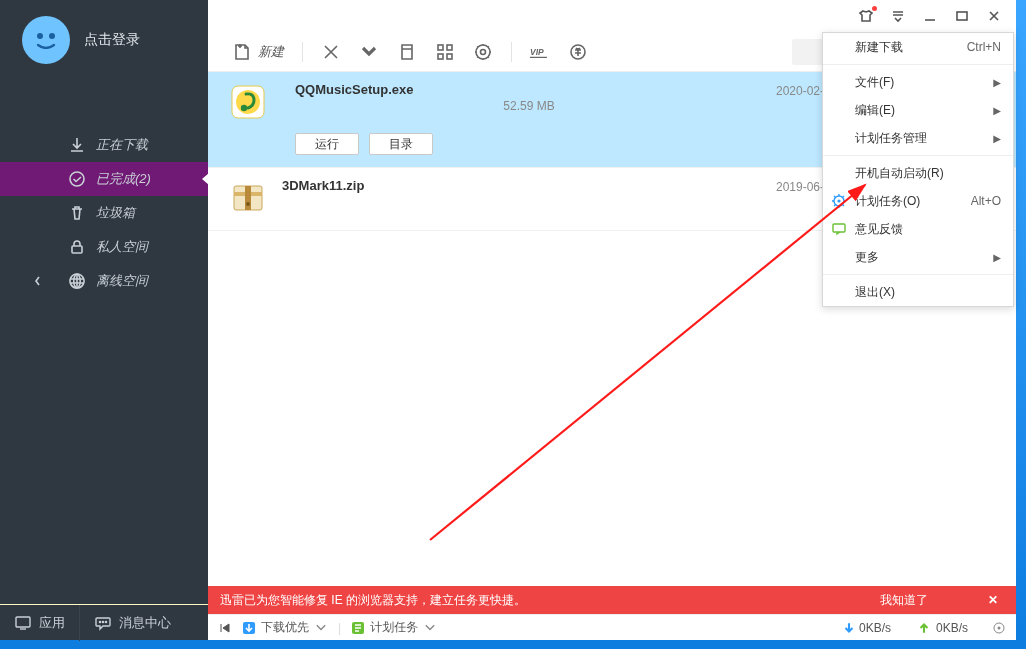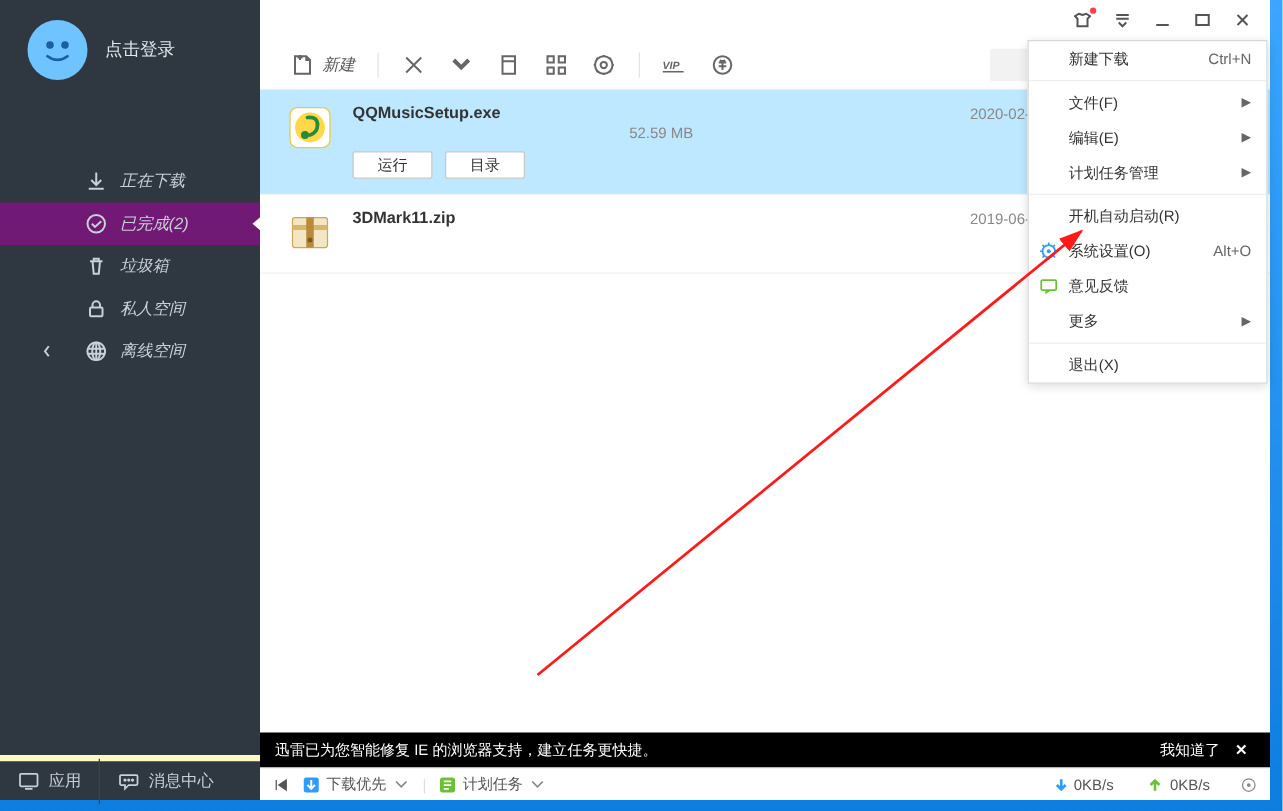--- a/index.html
+++ b/index.html
@@ -11,48 +11,48 @@
   .avatar { width: 48px; height: 48px; border-radius: 50%; background: #6fc3ff; position: relative; display:flex; align-items:center; justify-content:center; }
   .avatar svg { width: 28px; height: 18px; }
   .login { font-size: 14px; color: #e2e7eb; }
   .nav { flex: 1; }
   .nav-item { height: 34px; display: flex; align-items: center; padding-left: 68px; gap: 10px; font-size: 13px; cursor: pointer; position: relative; font-style: italic; }
   .nav-item.active { background: #701a75; }
   .nav-item svg.icon { width: 18px; height: 18px; fill: none; stroke: currentColor; stroke-width: 1.6; }
   .nav-item .chev-left { position: absolute; left: 34px; }
   .nav-item .tri { position: absolute; right: -0.5px; width: 0; height: 0; border-top: 6px solid transparent; border-bottom: 6px solid transparent; border-right: 7px solid #fff; }
   .nav-item svg.chev-left { width: 8px; height: 10px; }
-  .sidebar-bottom { height: 36px; border-top: 5px solid #fef9c3; display: flex; align-items: center; }
+  .sidebar-bottom { height: 36px; border-top: 1px solid #fef9c3; display: flex; align-items: center; }
   .sb-btn { flex: 0 0 auto; display: flex; align-items: center; gap: 7px; color: #c9d0d6; padding: 0 14px; font-size: 13px; height: 36px; cursor:pointer;}
   .sb-btn + .sb-btn { border-left: 1px solid #3b424a; }
   .sb-btn svg { width: 18px; height: 16px; fill: none; stroke: currentColor; stroke-width: 1.4; }
   
   .main { flex: 1; display: flex; flex-direction: column; position: relative; }
   .titlebar { height: 32px; display: flex; justify-content: flex-end; align-items: center; padding-right: 6px; gap: 0; }
   .titlebar .tbtn { width: 32px; height: 28px; display: flex; align-items: center; justify-content: center; cursor: pointer; }
   .titlebar .tbtn svg { width: 14px; height: 14px; stroke: #555; fill: none; stroke-width: 1.6; }
   .titlebar .skin { position: relative; }
   .titlebar .skin .dot { position: absolute; top: 4px; right: 5px; width: 5px; height: 5px; background: #ff4040; border-radius: 50%; }
   .toolbar { height: 40px; border-bottom: 1px solid #eee; display: flex; align-items: center; padding: 0 18px; gap: 6px; position:relative;font-style:italic;}
   .toolbar .tool { height: 28px; display: flex; align-items: center; gap: 6px; color: #666; cursor: pointer; padding: 0 6px; }
   .toolbar .tool svg { width: 20px; height: 20px; stroke: #666; fill: none; stroke-width: 1.6; }
   .toolbar .sep { width: 1px; height: 20px; background: #e3e3e3; margin: 0 6px; }
   .toolbar .search { position: absolute; right: 18px; width: 206px; height: 26px; background: #f2f2f2; border-radius: 2px; }
   .content { flex: 1; overflow: auto; }
   .row { display: flex; align-items: flex-start; padding: 10px 20px 12px 20px; border-bottom: 1px solid #f1f1f1; }
-  .row.sel { background: #bde8ff; }
+  .row.sel { background: #bde8ff; gap: 13px; }
   .fileicon { width: 40px; height: 40px; margin-right: 14px; flex-shrink: 0; }
   .finfo { flex: 1; }
   .fname { font-size: 13px; font-weight: bold; color: #333; }
   .fsize { font-size: 12px; color: #888; margin-top: 2px; text-align: center; }
-  .factions { margin-top: 8px; display: flex; gap: 10px; }
+  .factions { margin-top: 20px; display: flex; gap: 10px; }
   .fbtn { width: 64px; height: 22px; border: 1px solid #c9c9c9; background: #fff; font-size: 12px; color: #333; border-radius: 2px; cursor: pointer; }
   .fdate { width: 220px; font-size: 12px; color: #888; padding-top: 2px; }
   
-  .tipbar { background: #000000; color: #fff; height: 28px; display: flex; align-items: center; padding: 0 12px; font-size: 12px; }
+  .tipbar { background: #ef4444; color: #fff; height: 28px; display: flex; align-items: center; padding: 0 12px; font-size: 12px; gap: 48px; }
   .tipbar .tip-text { flex: 1; }
   .tipbar .tip-ok { cursor: pointer; padding: 0 6px; }
   .tipbar .tip-close { cursor: pointer; padding: 0 6px; font-weight: bold; }
   
   .statusbar { height: 26px; border-top: 1px solid #eee; display: flex; align-items: center; font-size: 12px; color: #555; padding: 0 10px; gap: 10px; }
   .statusbar .sitem { display: flex; align-items: center; gap: 5px; cursor: pointer; }
   .statusbar .speed { margin-left: auto; display:flex; align-items:center; gap:3px;}
   .statusbar svg { width: 14px; height: 14px; }
   
   .menu { position: absolute; top: 32px; right: 2px; width: 192px; background: #fff; border: 1px solid #d8d8d8; box-shadow: 0 2px 8px rgba(0,0,0,.15); z-index: 50; }
@@ -333,21 +333,21 @@
         <div class="menu-sep"></div>
         <div class="menu-item">
           <span>开机自动启动(R)</span>
         </div>
         <div class="menu-item">
           <span class="licon"><svg viewBox="0 0 16 16">
               <circle cx="8" cy="8" r="5" fill="none" stroke="#2f9bff" stroke-width="1.4"></circle>
               <circle cx="8" cy="8" r="1.6" fill="#2f9bff"></circle>
               <path d="M8 1v2M8 13v2M1 8h2M13 8h2M3 3l1.3 1.3M11.7 11.7L13 13M3 13l1.3-1.3M11.7 4.3L13 3" stroke="#2f9bff" stroke-width="1.3"></path>
             </svg></span>
-          <span>系统设置(O)</span>
+          <span>计划任务(O)</span>
           <span class="sc">Alt+O</span>
         </div>
         <div class="menu-item">
           <span class="licon"><svg viewBox="0 0 16 16">
               <rect x="2" y="3" width="12" height="8" rx="1" fill="none" stroke="#6bc135" stroke-width="1.4"></rect>
               <path d="M6 11v2l3-2" fill="none" stroke="#6bc135" stroke-width="1.4"></path>
             </svg></span>
           <span>意见反馈</span>
         </div>
         <div class="menu-item">

